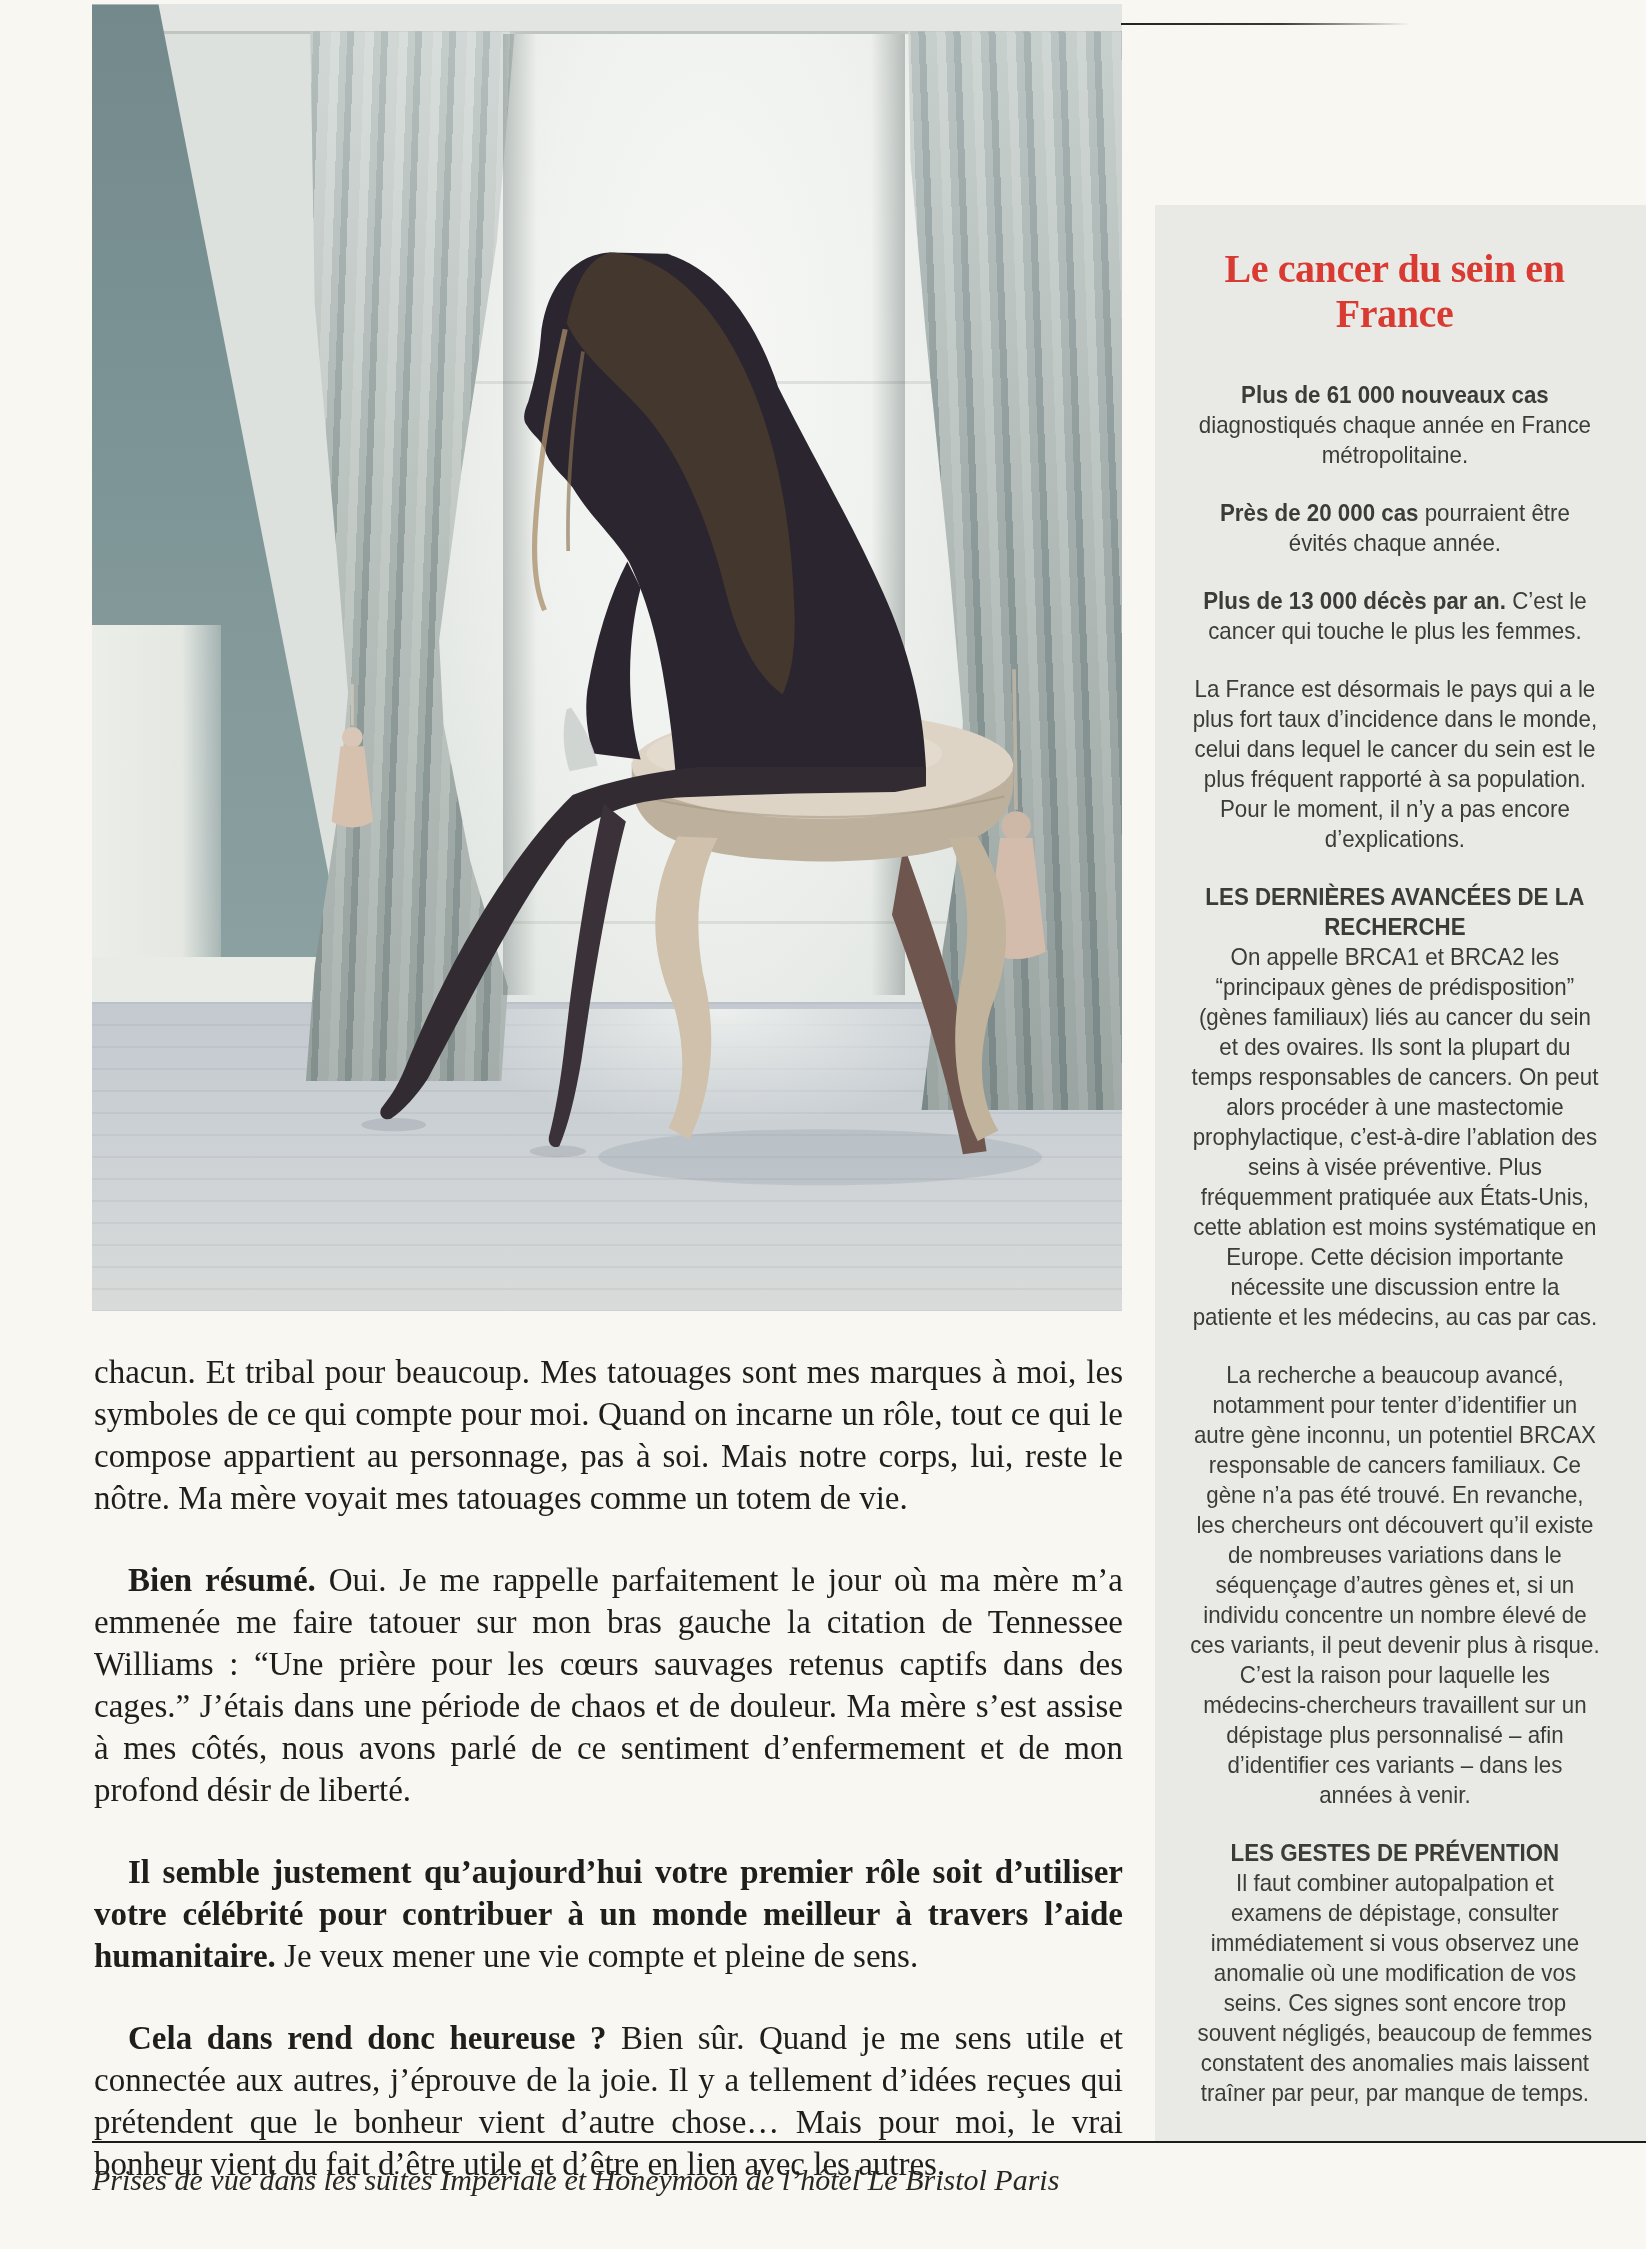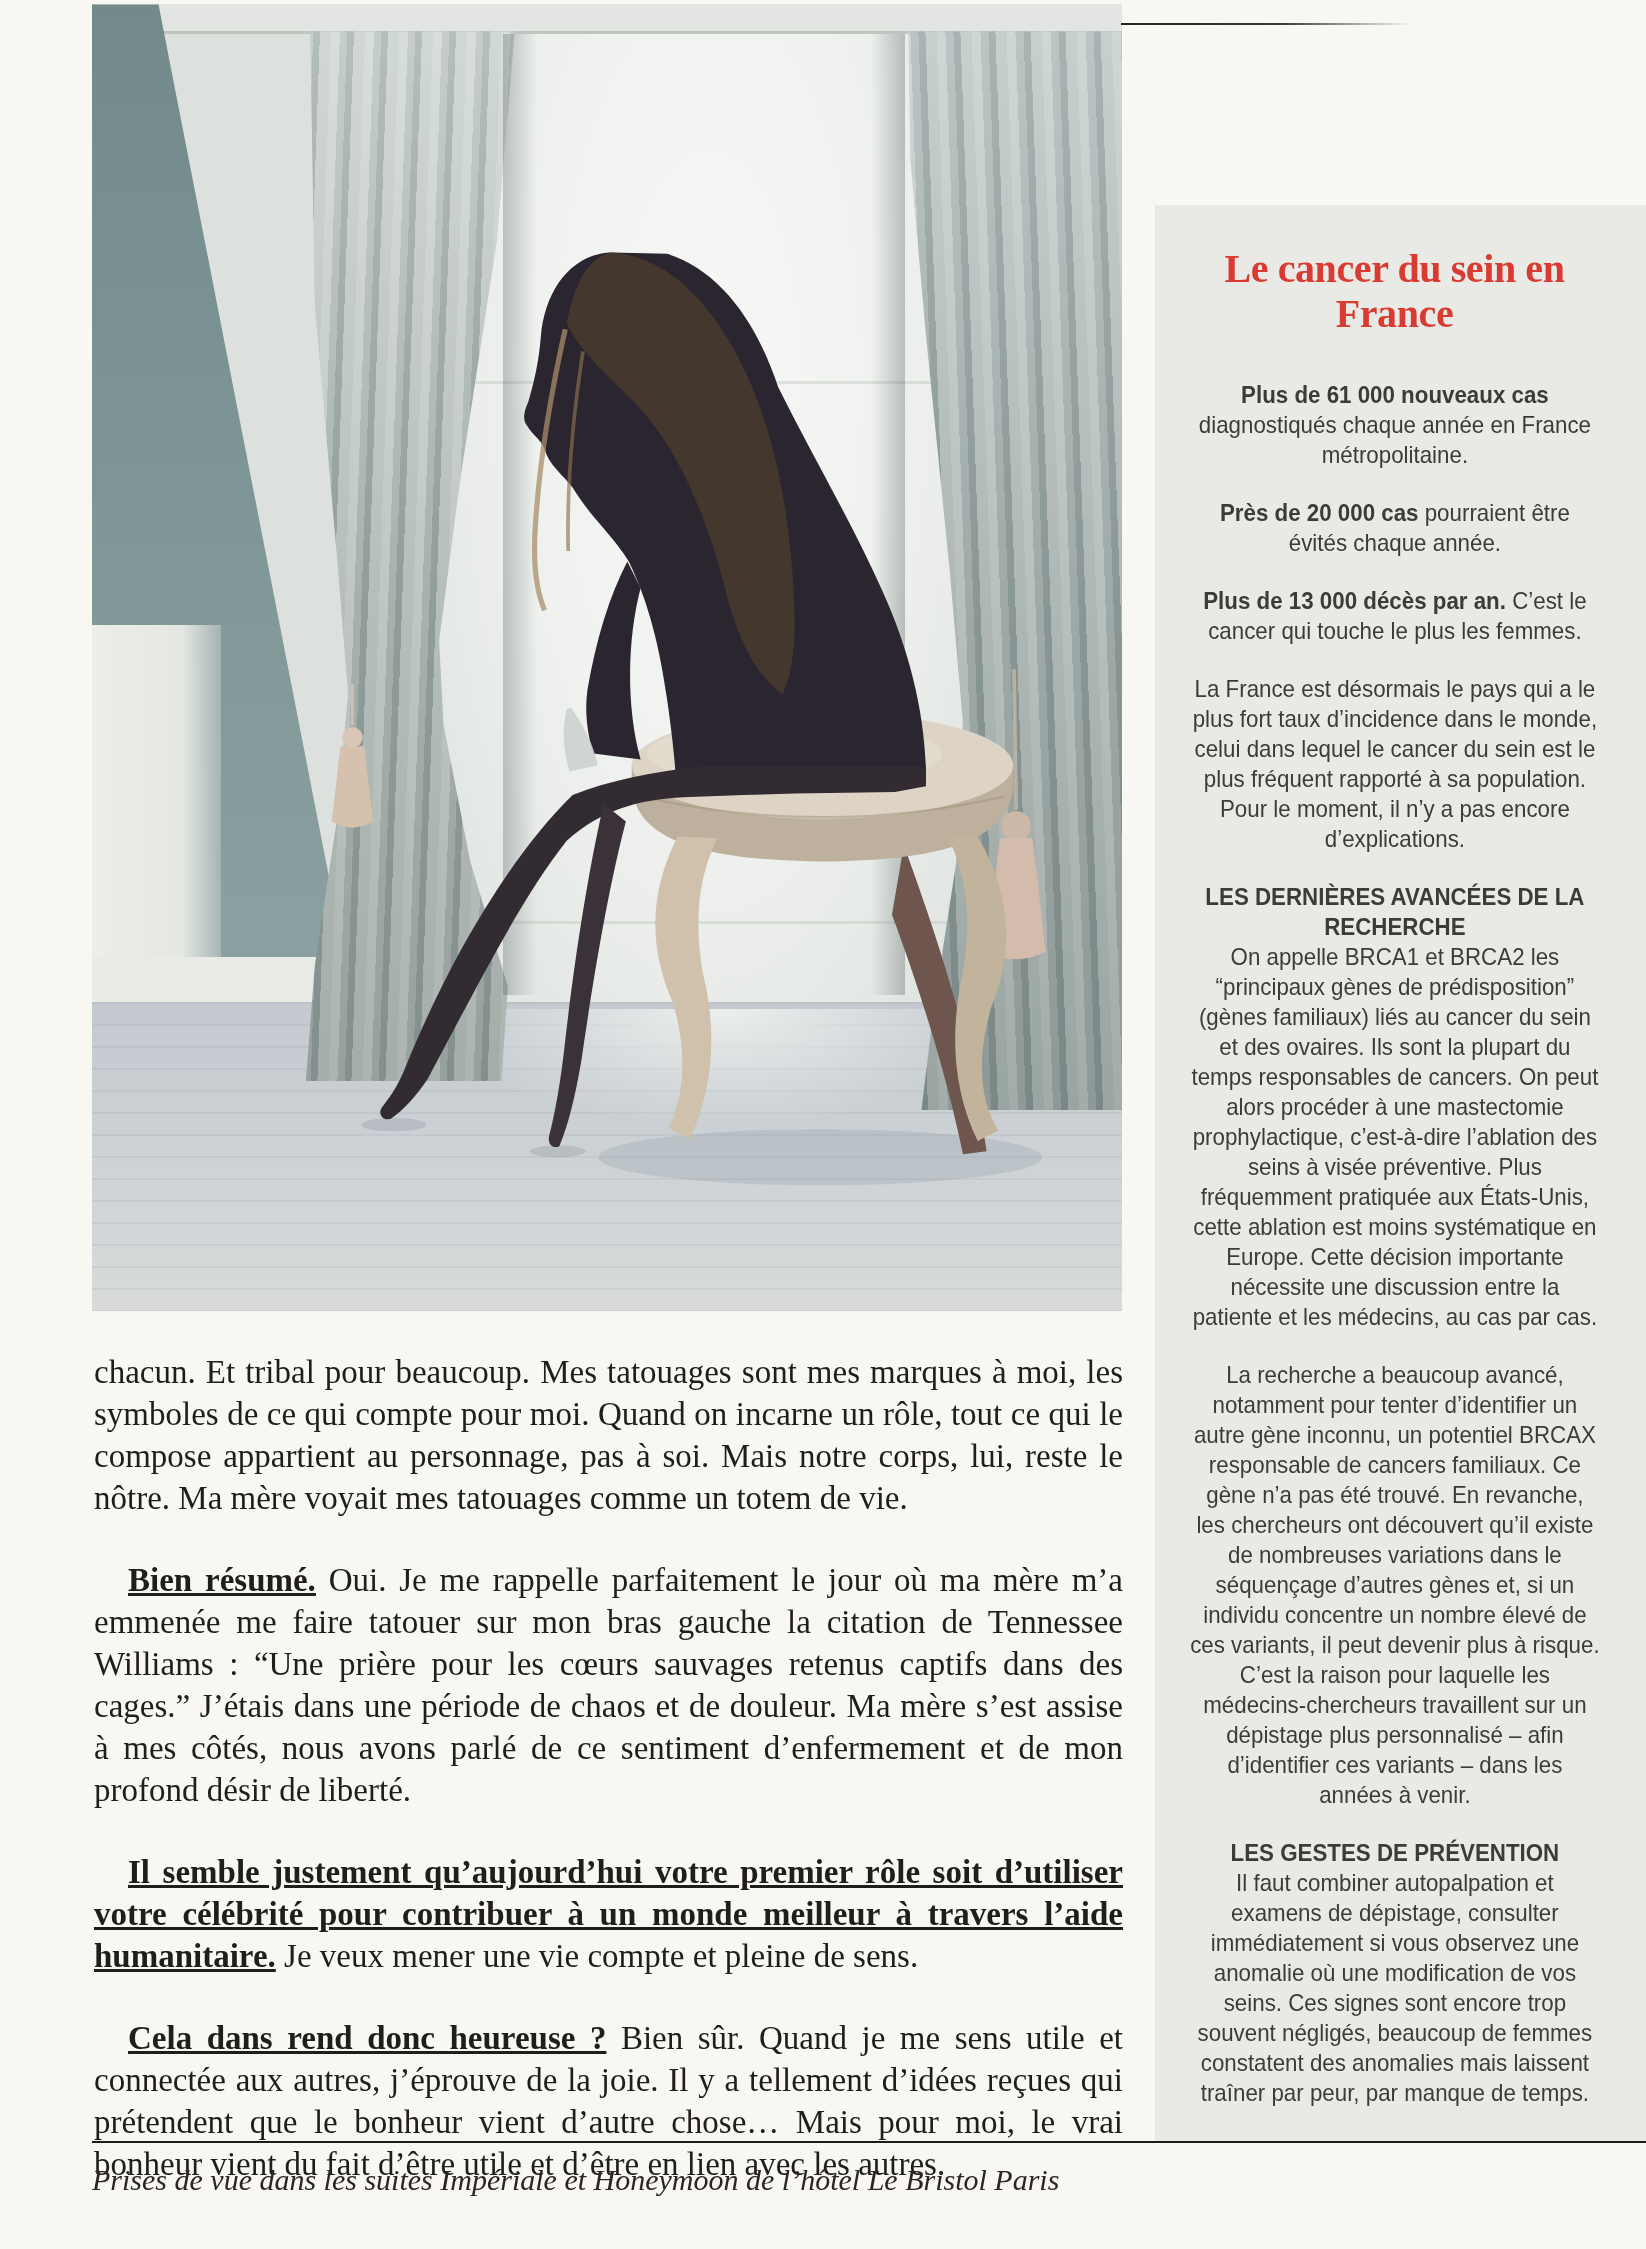--- a/index.html
+++ b/index.html
@@ -58,21 +58,21 @@
     transform:scaleX(.93);transform-origin:50% 0;width:107.5%;margin-left:-3.75%;}
   .sb-p,.sb-h,.sb-credit{font-size:24px;line-height:30px;text-align:center;margin:28px 0 0 0;}
   .sb-h{font-weight:bold;}
   .sb-p .lead{font-weight:bold;}
   .first{margin-top:0;}
   .tight{margin-top:0;}
   
   .article{position:absolute;left:92px;top:1351px;width:1031px;color:#201e1b;}
   .article p{margin:0 0 40px 2px;text-align:justify;font-size:33px;line-height:42px;}
   .article p.indent{text-indent:34px;}
-  .article .lead{font-weight:bold;text-decoration:underline;}
+  .article .lead{font-weight:bold;}
   
   .footer-rule{position:absolute;left:92px;top:2141px;width:1554px;height:2.2px;background:#1c1c19;}
   .credits{position:absolute;left:92px;top:2158px;width:1523px;
     font-family:"Liberation Serif",serif;font-style:italic;font-size:30px;line-height:44px;color:#2a2722;}
 </style>
 </head>
 <body>
 
 <div class="photo">
   <div class="ph-topstrip"></div>

